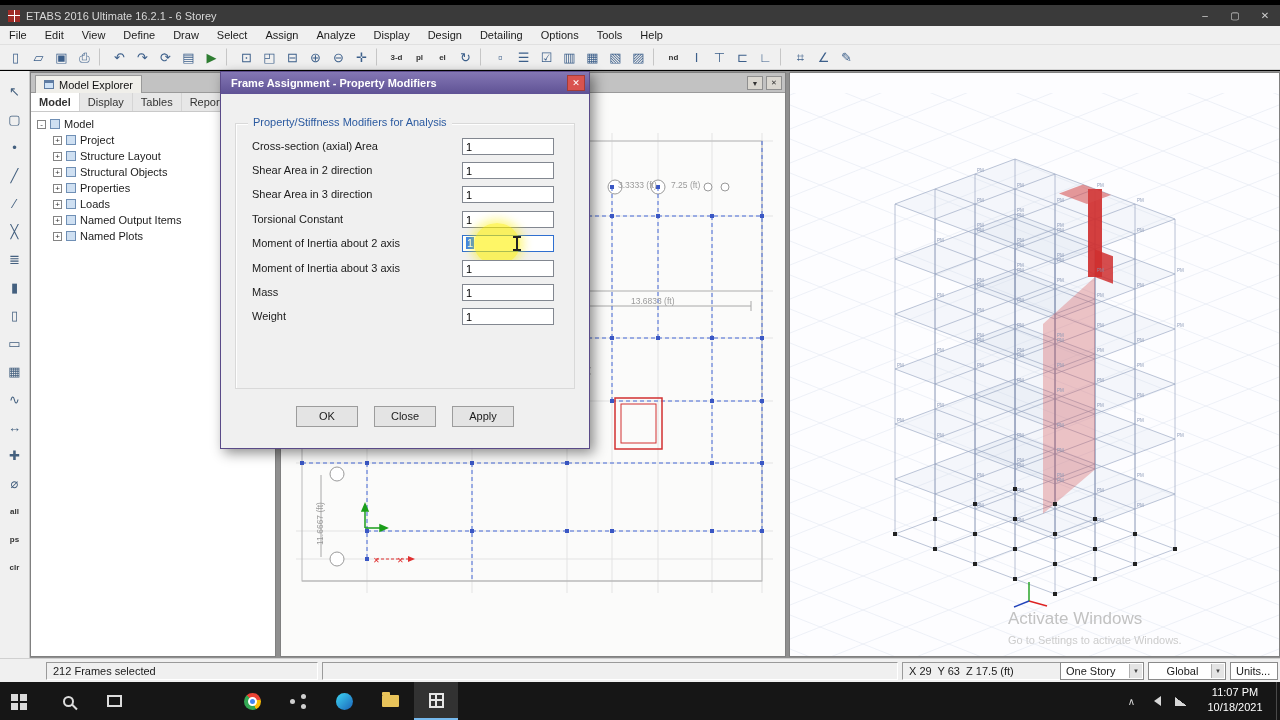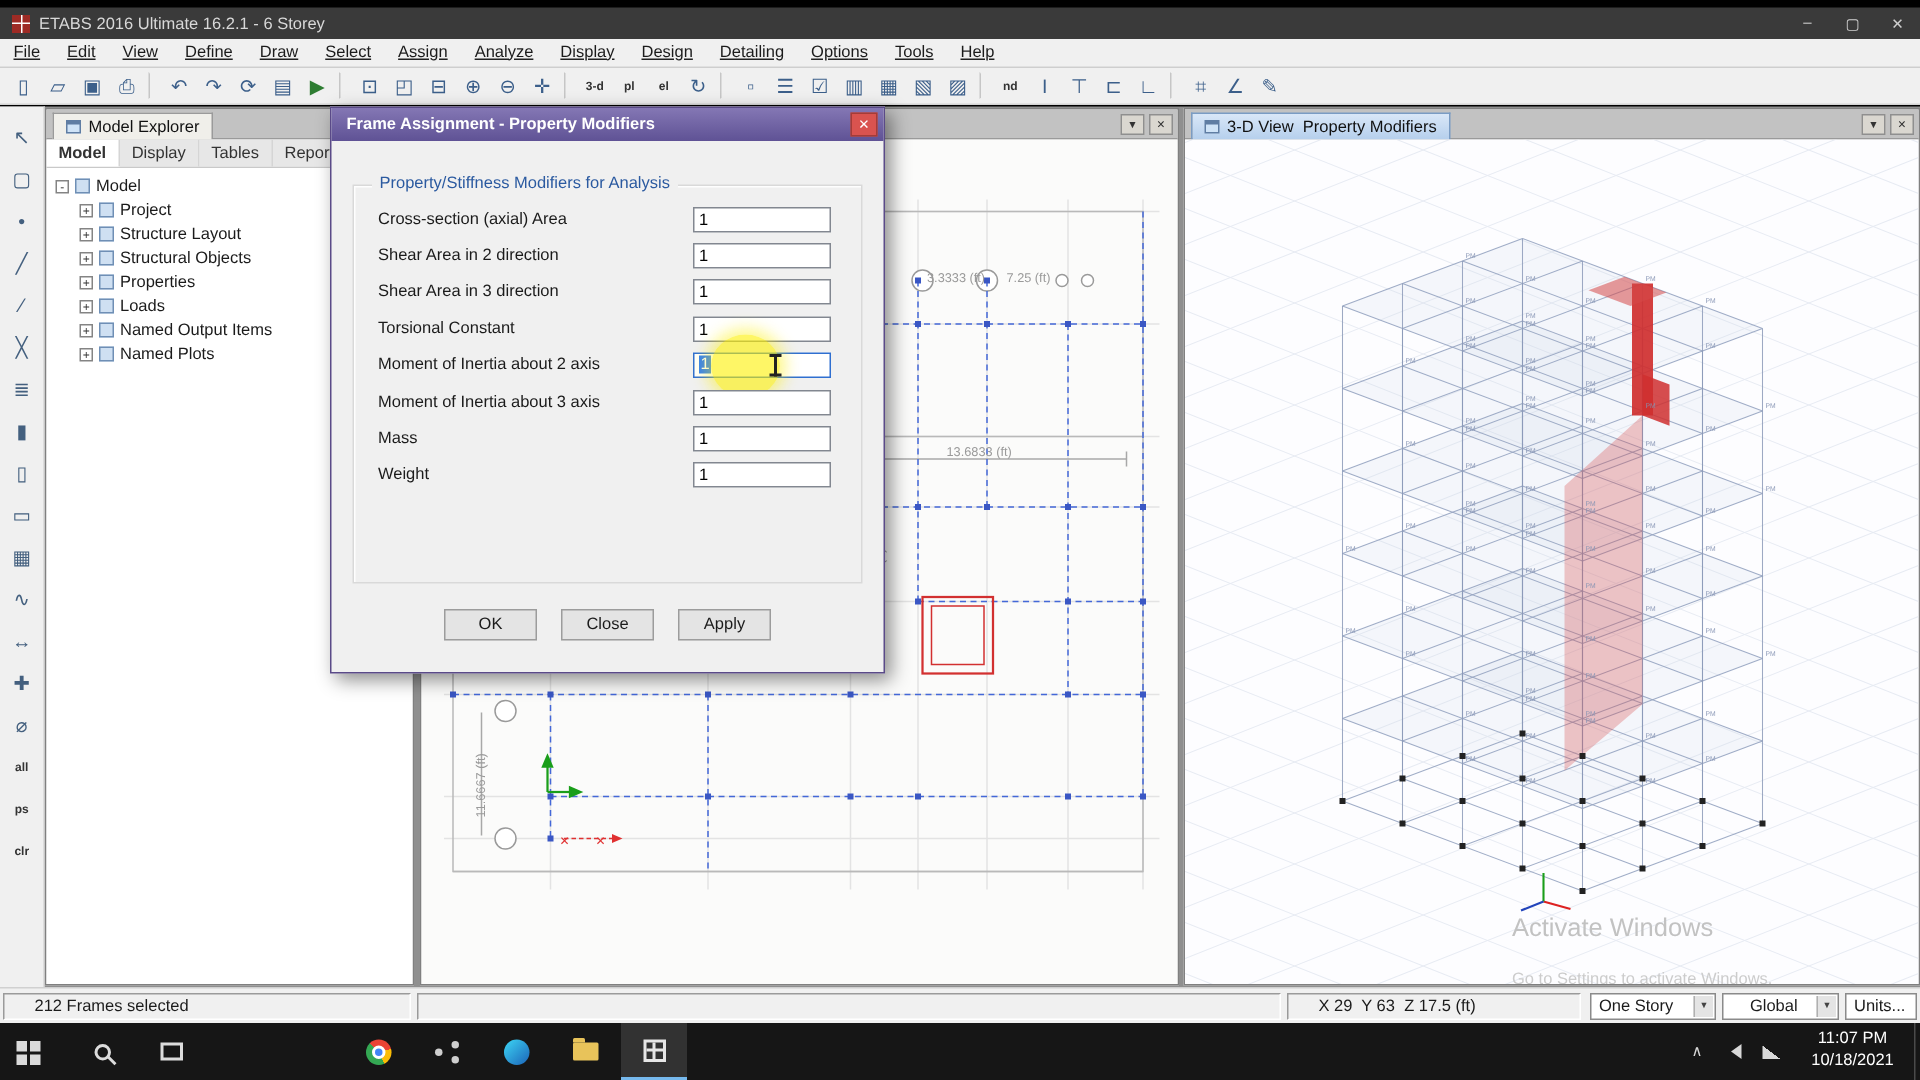--- a/index.html
+++ b/index.html
@@ -11,21 +11,21 @@
   #top-strip { position:absolute; left:0; top:0; width:1280px; height:5px; background:#000; }
   #title-bar { position:absolute; left:0; top:5px; width:1280px; height:21px; background:#3a3a3a; display:flex; align-items:center; }
   #app-ico { width:12px; height:12px; margin:0 6px 0 8px; background:#9e2b25;
              background-image:linear-gradient(#fff,#fff),linear-gradient(#fff,#fff);
              background-size:100% 1px,1px 100%; background-position:center,center; background-repeat:no-repeat; }
   #title-text { color:#d8d8d8; font-size:11px; }
   #win-controls { margin-left:auto; display:flex; height:100%; }
   .wc { width:30px; height:100%; color:#cfcfcf; font-size:10px; display:flex; align-items:center; justify-content:center; }
 
   
-  #menu-bar { position:absolute; left:0; top:26px; width:1280px; height:19px; background:#f0f0f0; border-bottom:1px solid #e0e0e0; display:flex; align-items:center;text-decoration:underline; }
+  #menu-bar { position:absolute; left:0; top:26px; width:1280px; height:19px; background:#f0f0f0; border-bottom:1px solid #e0e0e0; display:flex; align-items:center; }
   .menu-item { padding:0 9px; height:19px; line-height:19px; color:#1b1b1b; font-size:11px; }
 
   
   #toolbar-top { position:absolute; left:0; top:45px; width:1280px; height:25px; background:#f0f0f0; border-bottom:1px solid #d4d4d4; display:flex; align-items:center; padding-left:4px; }
   .tbi { width:21px; height:21px; line-height:20px; text-align:center; font-size:13px; color:#3c5f8a; margin:0 1px; border:1px solid transparent; }
   [data-name="toolbar-separator"] { width:6px; height:18px; border-left:1px solid #c6c6c6; margin:0 3px; }
   [data-name="view-3d-icon"],[data-name="plan-view-icon"],[data-name="elevation-view-icon"],
   [data-name="node-display-icon"] { font-size:8px; font-weight:bold; color:#333; }
   [data-name="run-analysis-icon"] { color:#2e7d32; }
 
@@ -62,21 +62,21 @@
   #plan-window { position:absolute; left:280px; top:1px; width:506px; height:585px; background:#fafafa; border:1px solid #808080; }
   #plan-body { position:absolute; left:0; top:20px; right:0; bottom:0; background:#fbfbfa; overflow:hidden; }
   .dim-label { position:absolute; font-size:8.5px; color:#9a9a9a; white-space:nowrap; }
   .rot { transform:rotate(-90deg); transform-origin:0 0; }
 
   
   #view3d-window { position:absolute; left:789px; top:1px; width:491px; height:585px; background:#fdfdff; border:1px solid #808080; }
   #view3d-body { position:absolute; left:0; top:20px; right:0; bottom:0; background:#fdfdff; overflow:hidden; }
   #watermark { position:absolute; left:218px; top:516px; color:#c2c2c2; }
   #wm-title { font-size:17px; }
-  #wm-sub { font-size:11px; color:#cccccc; margin-top:18px; }
+  #wm-sub { font-size:11px; color:#cccccc; margin-top:5px; }
 
   
   #dialog { position:absolute; left:185px; top:0px; width:370px; height:378px; background:#f0f0f0; border:1px solid #5a4a88; box-shadow:4px 4px 12px rgba(0,0,0,.45); z-index:40;margin-left:35px; }
   #dlg-title { position:absolute; left:0; top:0; right:0; height:22px; background:linear-gradient(180deg,#8477b4,#5f5295); display:flex; align-items:center; padding:0 4px 0 10px; }
   #dlg-title-text { color:#fff; font-size:11px; font-weight:bold; }
   #dlg-close { margin-left:auto; width:18px; height:16px; background:#d9534f; border:1px solid #a33c38; color:#fff; font-size:9px; display:flex; align-items:center; justify-content:center; }
   #dlg-group { position:absolute; left:14px; top:51px; width:340px; height:266px; border:1px solid #d9d9d9; box-shadow:inset 1px 1px 0 rgba(255,255,255,.9); }
   #dlg-legend { position:absolute; left:12px; top:-8px; background:#f0f0f0; padding:0 5px; color:#2b5aa0; font-size:11px; }
   .fieldrow { position:absolute; left:0; right:0; height:18px; }
   .flabel { position:absolute; left:16px; top:0; line-height:17px; color:#1b1b1b; font-size:11px; }
@@ -84,21 +84,21 @@
   .ftext.focused { border-color:#2f6fd0; }
   .sel-text { background:#2f7df6; color:#fff; padding:0 1px; }
   .hl-circle { position:absolute; left:238px; top:-12px; width:46px; height:42px; border-radius:50%; background:rgba(253,240,0,.6); box-shadow:0 0 10px 4px rgba(253,240,0,.45); pointer-events:none; }
   .ibeam { position:absolute; left:277px; top:1px; width:8px; height:15px; }
   .ibeam::before { content:""; position:absolute; left:3px; top:0; bottom:0; width:2px; background:#222; }
   .ibeam::after { content:""; position:absolute; left:0; right:0; top:0; height:2px; background:#222; box-shadow:0 13px 0 #222; }
   .dlg-btn { position:absolute; top:334px; width:62px; height:21px; background:#e4e4e4; border:1px solid #9c9c9c; font-size:11px; text-align:center; line-height:19px; color:#1b1b1b; }
 
   
   #status-bar { position:absolute; left:0; top:658px; width:1280px; height:24px; background:#f0f0f0; border-top:1px solid #d0d0d0; }
-  .sb-cell { position:absolute; top:3px; height:18px; background:#f0f0f0; border:1px solid; border-color:#9a9a9a #ffffff #ffffff #9a9a9a; line-height:16px; padding:0 20px; color:#1b1b1b; font-size:11px; }
+  .sb-cell { position:absolute; top:3px; height:18px; background:#f0f0f0; border:1px solid; border-color:#9a9a9a #ffffff #ffffff #9a9a9a; line-height:16px; padding:0 6px; color:#1b1b1b; font-size:11px;margin-left:44px; }
   .sb-combo { position:absolute; top:3px; height:18px; background:#fff; border:1px solid #8a8a8a; font-size:11px; line-height:16px; padding:0 14px 0 5px; color:#1b1b1b; }
   .sb-caret { position:absolute; right:1px; top:1px; bottom:1px; width:13px; background:#e4e4e4; border-left:1px solid #b0b0b0; font-size:6px; color:#444; display:flex; align-items:center; justify-content:center; }
   #sb-coords { white-space:pre; }
 
   
   #taskbar { position:absolute; left:0; top:682px; width:1280px; height:38px; background:#161616; }
   .tk-btn { position:absolute; top:0; width:44px; height:38px; display:flex; align-items:center; justify-content:center; }
   .tk-btn.active { background:rgba(255,255,255,.12); border-bottom:2px solid #76b9ed; }
   .ico-win { width:7px; height:7px; background:#dadada; box-shadow:9px 0 #dadada,0 9px #dadada,9px 9px #dadada; margin:-8px 8px 0 -8px; }
   .ico-search { width:11px; height:11px; border:2px solid #dcdcdc; border-radius:50%; position:relative; }
@@ -403,30 +403,20 @@
         </svg>
         <span class="dim-label" style="left:337px; top:87px;" data-name="dim-label">3.3333 (ft)</span>
         <span class="dim-label" style="left:390px; top:87px;" data-name="dim-label">7.25 (ft)</span>
         <span class="dim-label" style="left:350px; top:203px;" data-name="dim-label">13.6833 (ft)</span>
         <span class="dim-label rot" style="left:300px; top:302px;" data-name="dim-label">9.25 (ft)</span>
         <span class="dim-label rot" style="left:34px; top:452px;" data-name="dim-label">11.6667 (ft)</span>
       </div>
     </div>
 
     <div id="view3d-window" data-name="view-3d-window">
-      <div class="mdi-header" data-name="view-3d-header">
-        <div class="mdi-tab tab-blue" data-name="view-3d-tab">
-          <span class="tab-ico" data-name="window-icon"></span>
-          <span data-name="view-3d-title" style="white-space:pre;">3-D View  Property Modifiers</span>
-        </div>
-        <div class="mdi-ctls">
-          <span class="mdi-btn" data-name="window-menu-icon">▼</span>
-          <span class="mdi-btn" data-name="window-close-icon">✕</span>
-        </div>
-      </div>
       <div id="view3d-body" data-name="view-3d-canvas">
         <svg id="svg3d" width="489" height="564" viewBox="0 0 489 564" data-name="building-3d-drawing">
             <line x1="0" y1="-260" x2="489" y2="-66" stroke="#e7ebf3" stroke-width="0.7"></line>
             <line x1="0" y1="-66" x2="489" y2="-260" stroke="#e7ebf3" stroke-width="0.7"></line>
             <line x1="0" y1="-226" x2="489" y2="-32" stroke="#e7ebf3" stroke-width="0.7"></line>
             <line x1="0" y1="-32" x2="489" y2="-226" stroke="#e7ebf3" stroke-width="0.7"></line>
             <line x1="0" y1="-192" x2="489" y2="2" stroke="#e7ebf3" stroke-width="0.7"></line>
             <line x1="0" y1="2" x2="489" y2="-192" stroke="#e7ebf3" stroke-width="0.7"></line>
             <line x1="0" y1="-158" x2="489" y2="36" stroke="#e7ebf3" stroke-width="0.7"></line>
             <line x1="0" y1="36" x2="489" y2="-158" stroke="#e7ebf3" stroke-width="0.7"></line>

